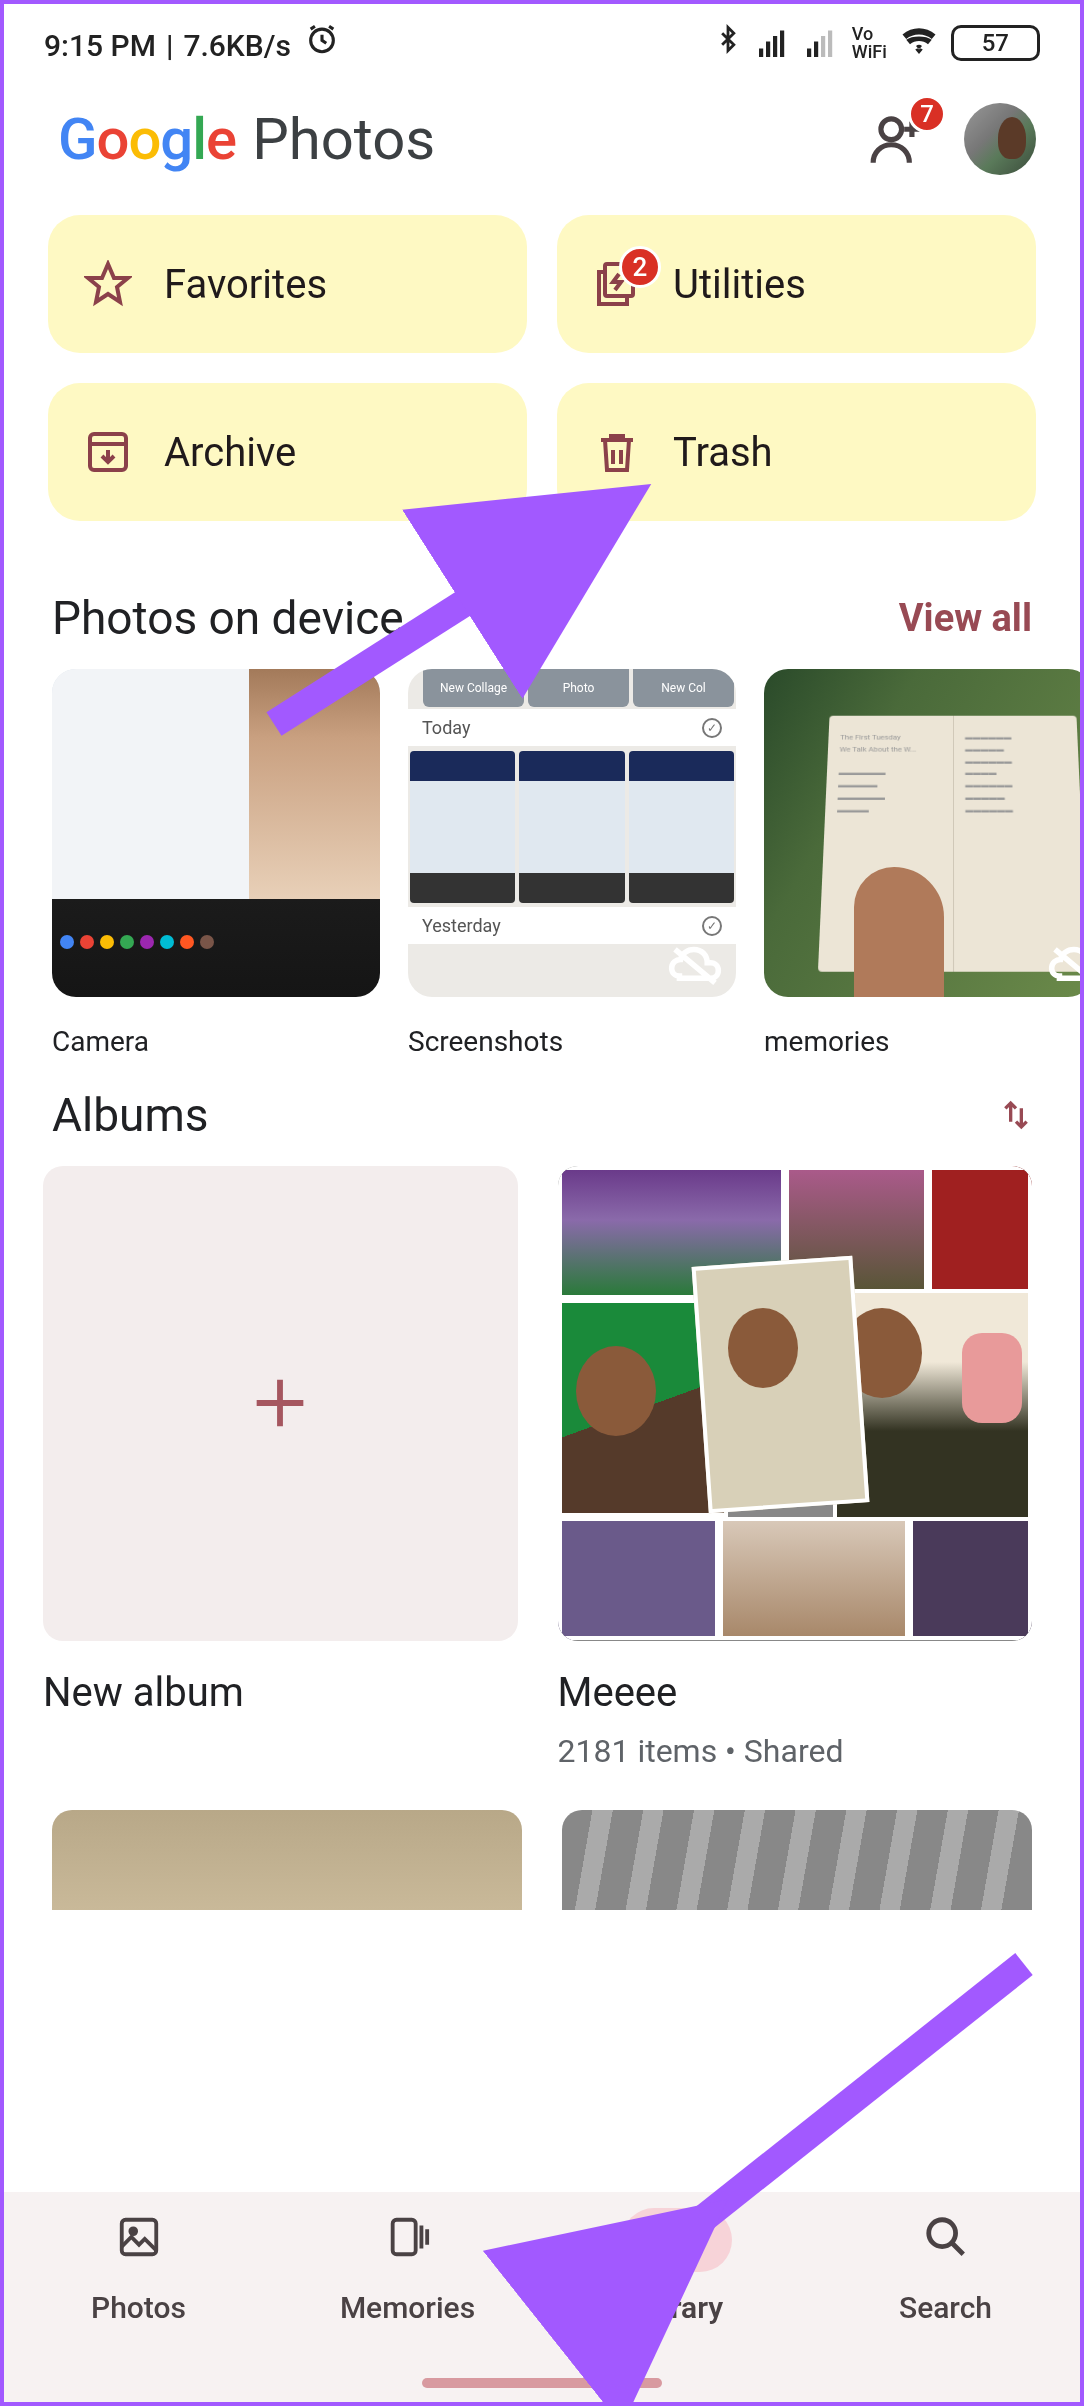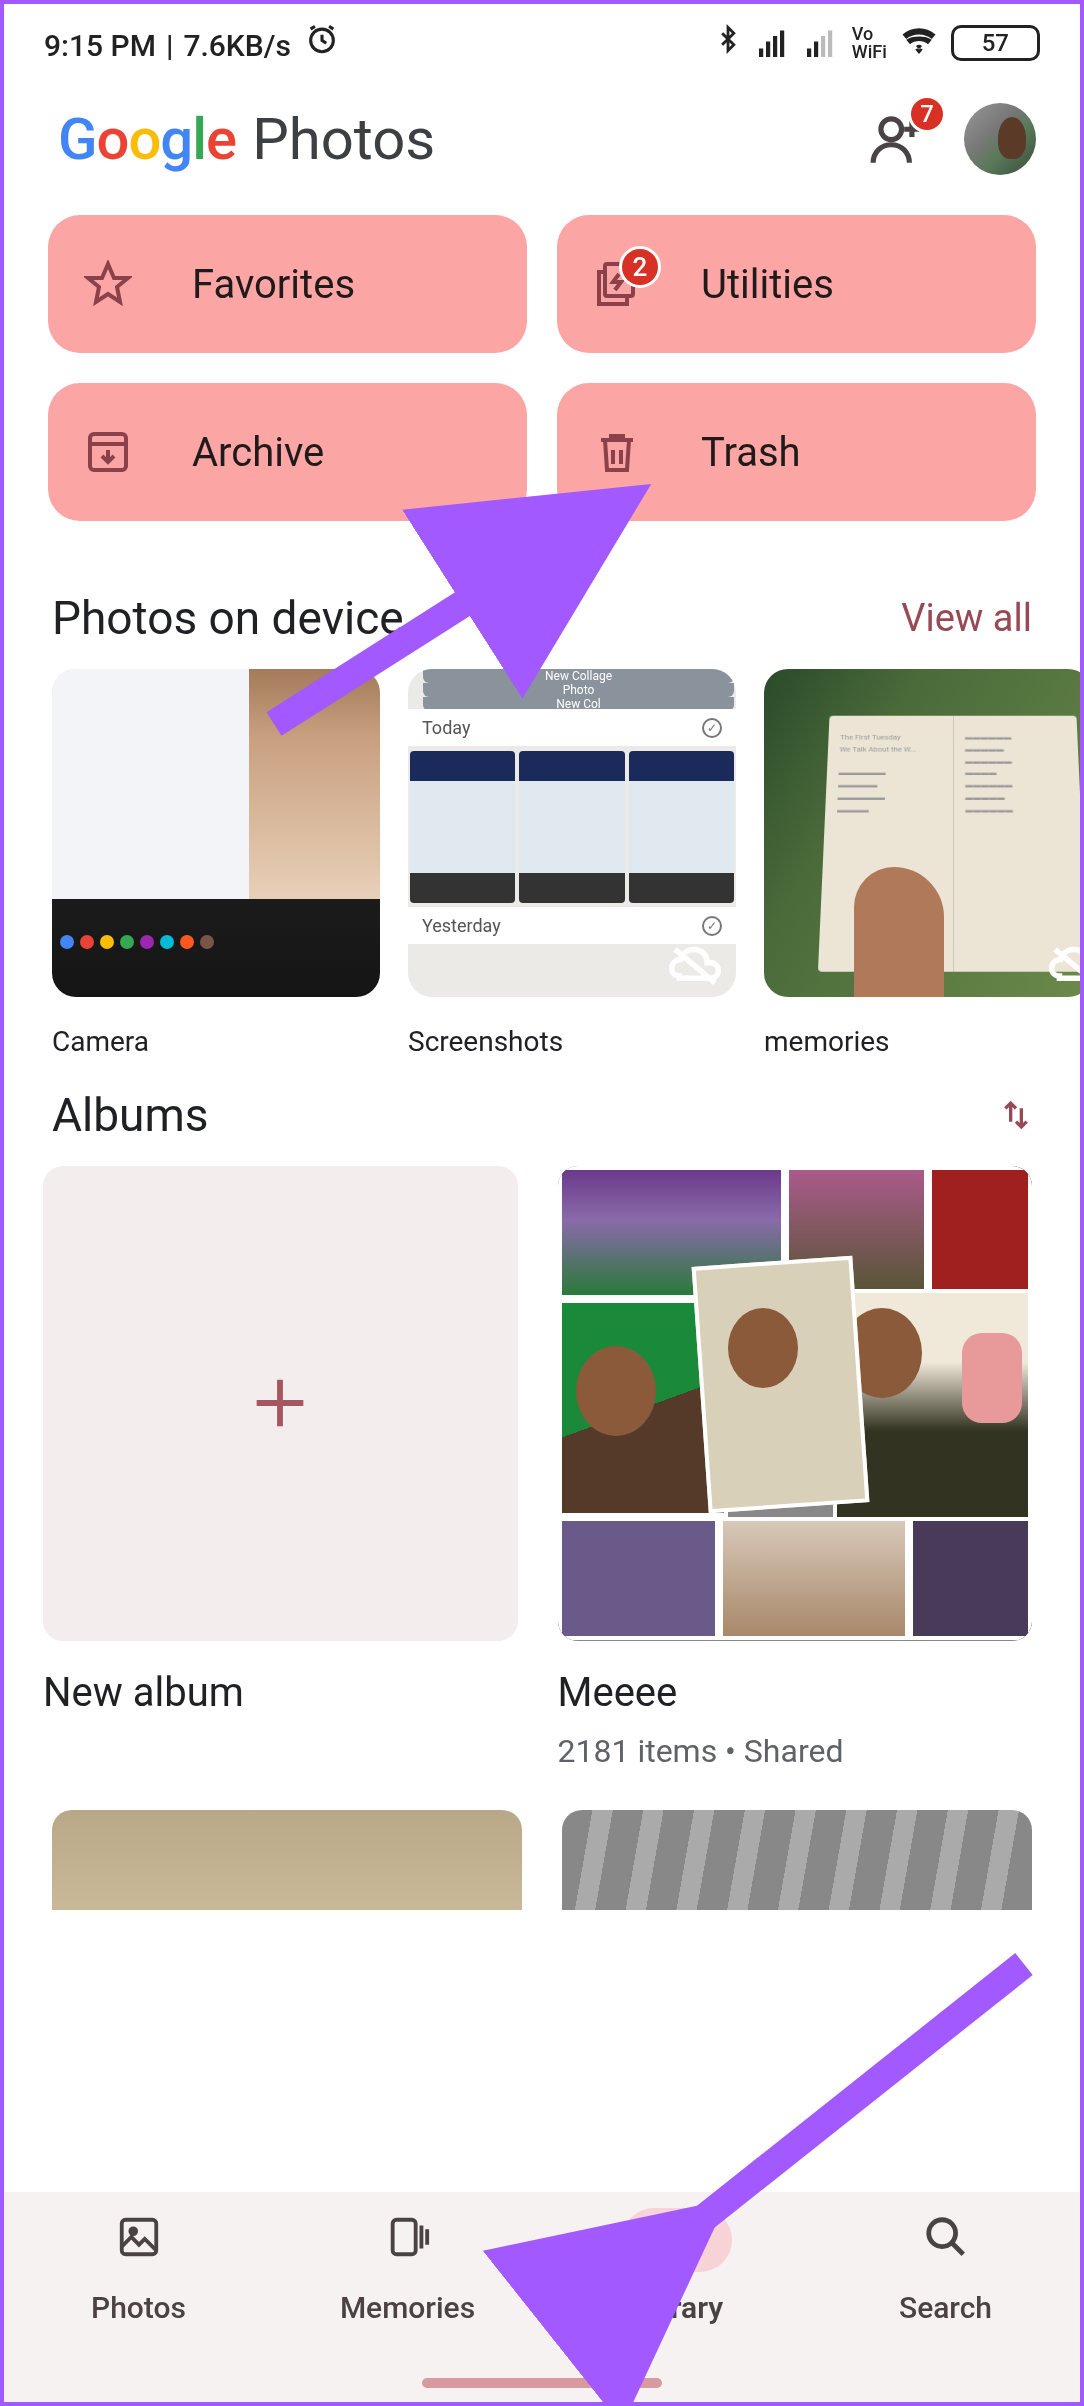--- a/index.html
+++ b/index.html
@@ -73,45 +73,45 @@
   .avatar::after { content:""; position:absolute; right:10px; top:14px; width:28px; height:42px; background:#5b3a28; border-radius:50% 50% 40% 40%; }
 
   
   .chip-grid {
     display: grid;
     grid-template-columns: 1fr 1fr;
     gap: 30px;
     padding: 10px 44px 40px 44px;
   }
   .chip {
-    background: #fca5a5;
+    background: #fef9c3;
     border-radius: 32px;
     height: 138px;
     display: flex;
     align-items: center;
     padding: 0 36px;
-    gap: 60px;
+    gap: 32px;
     font-size: 40px;
     color: #201a1b;
     font-weight: 400;
     position: relative;
   }
   .chip-icon { width: 48px; height: 48px; display:flex; align-items:center; justify-content:center; color:#8b414a; position:relative; }
   .chip-icon svg { width:100%; height:100%; }
   .chip .red-badge { top:-14px; left:26px; right:auto; min-width:42px; height:42px; font-size:26px; }
 
   
   .section-header {
     display: flex;
     justify-content: space-between;
     align-items: center;
     padding: 30px 48px 24px 48px;
   }
   .section-title { font-size: 46px; font-weight: 400; color:#202124; }
-  .section-action { font-size: 38px; color:#984a54; font-weight: 400; display:flex; align-items:center; gap:14px; }
+  .section-action { font-size: 38px; color:#984a54; font-weight: 700; display:flex; align-items:center; gap:14px; }
 
   
   .device-row {
     display: flex;
     gap: 28px;
     padding: 0 0 0 48px;
     overflow:hidden;
   }
   .device-card { width: 328px; flex-shrink:0; }
   .device-thumb {
@@ -124,21 +124,21 @@
   .thumb-camera::before { content:""; position:absolute; left:0; top:0; width:60%; height:70%; background:#f2f4f7; }
   .thumb-camera::after { content:""; position:absolute; left:60%; top:0; width:40%; height:70%; background:linear-gradient(#a37a5a,#c9a080 30%,#e8d0b8); }
   .thumb-camera .ppl { position:absolute; top:6px; right:20px; width:110px; height:54px; background:#7a2626; border-radius:4px; }
   .thumb-camera .dock { position:absolute; bottom:48px; left:8px; right:8px; height:14px; display:flex; gap:6px; }
   .thumb-camera .dock span { width:14px; height:14px; border-radius:50%; }
 
   .thumb-ss { background:#eceae6; position:relative; }
   .thumb-ss .bar { position:absolute; left:0; right:0; background:#fff; color:#555; font-size:18px; padding:8px 14px; display:flex; justify-content:space-between; align-items:center; }
   .thumb-ss .bar1 { top:40px; }
   .thumb-ss .bar2 { top:238px; }
-  .thumb-ss .chips { position:absolute; top:0; left:13px; right:0; height:38px; display:flex;flex-direction:column; }
+  .thumb-ss .chips { position:absolute; top:0; left:13px; right:0; height:38px; display:flex; }
   .thumb-ss .chips span { flex:1; background:#8a939c; margin:0 2px; border-radius:0 0 6px 6px; color:#fff; font-size:12px; display:flex; align-items:center; justify-content:center; }
   .thumb-ss .mons { position:absolute; top:82px; left:0; right:0; height:152px; display:flex; }
   .thumb-ss .mons div { flex:1; margin:0 2px; background:linear-gradient(#1a2a5a 0%, #1a2a5a 20%, #e0e8f0 20%, #e0e8f0 80%, #333 80%); border-radius:4px; }
   .thumb-ss .cloud { position:absolute; bottom:12px; right:14px; }
 
   .thumb-mem { background:linear-gradient(120deg,#2a4a2a 0%, #4a6a3a 30%, #6b8a4a 100%); position:relative; }
   .thumb-mem .book { position:absolute; top:40px; left:60px; right:10px; bottom:30px; background:#ece5d6; border-radius:4px; transform:perspective(400px) rotateX(8deg); display:flex; }
   .thumb-mem .book > div { flex:1; padding:18px 12px; font-size:8px; color:#999; line-height:1.6; }
   .thumb-mem .book > div:first-child { border-right:1px solid #d0c8b8; }
   .thumb-mem .hand { position:absolute; bottom:0; left:90px; width:90px; height:130px; background:#b07a5a; border-radius:40px 50px 0 0; }

